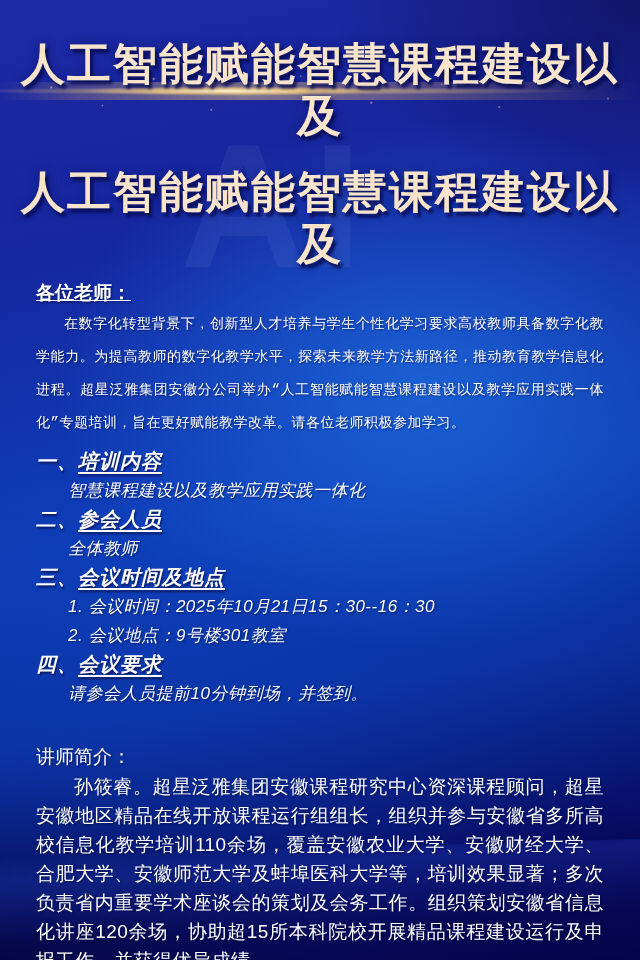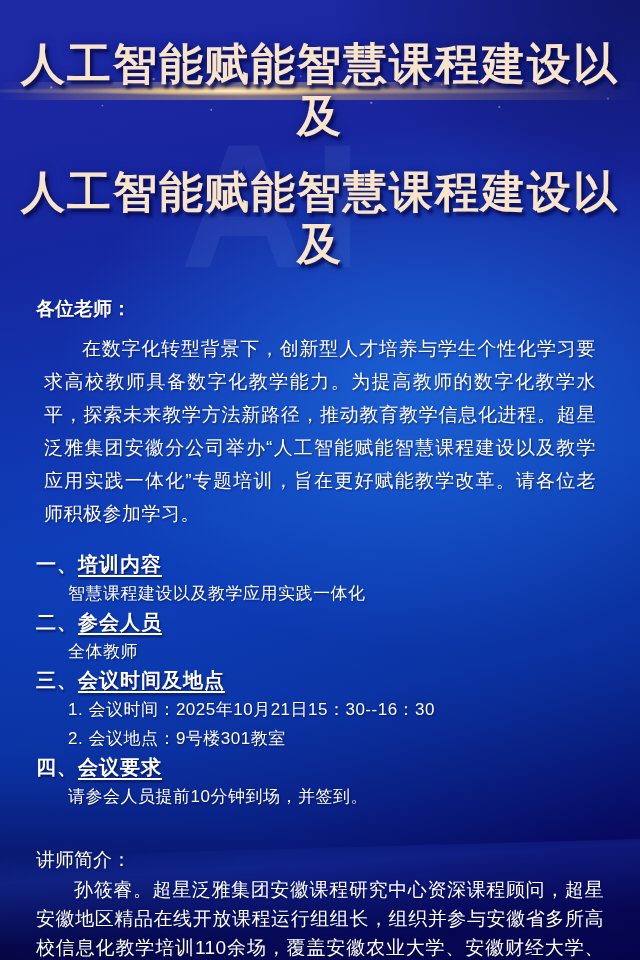--- a/index.html
+++ b/index.html
@@ -54,29 +54,31 @@
       radial-gradient(circle 1.4px at 33% 74%, rgba(255,215,140,0.7),  rgba(255,215,140,0) 100%),
       radial-gradient(circle 1.2px at 47% 26%, rgba(255,220,150,0.6),  rgba(255,220,150,0) 100%),
       radial-gradient(circle 1.7px at 58% 64%, rgba(255,210,135,0.65), rgba(255,210,135,0) 100%),
       radial-gradient(circle 1.3px at 69% 38%, rgba(255,220,150,0.55), rgba(255,220,150,0) 100%),
       radial-gradient(circle 1.6px at 78% 70%, rgba(255,215,145,0.6),  rgba(255,215,145,0) 100%),
       radial-gradient(circle 1.2px at 87% 34%, rgba(255,220,150,0.5),  rgba(255,220,150,0) 100%),
       radial-gradient(circle 1.5px at 95% 58%, rgba(255,210,140,0.55), rgba(255,210,140,0) 100%);
   }
   .content{position:relative;z-index:2;padding:0 36px;}
   .salutation{
-    margin-top:24px;font-size:19px;line-height:30px;font-weight:bold;
+    margin-top:8px;font-size:19px;line-height:30px;font-weight:bold;
     text-shadow:1px 1px 2px rgba(5,10,60,0.6);
+    text-decoration:underline;
   }
   .intro{
-    margin:8px;font-size:19px;line-height:33px;text-align:justify;
+    margin:0;font-size:14px;line-height:33px;text-align:justify;
     text-indent:2em;letter-spacing:0.5px;
     text-shadow:1px 1px 2px rgba(5,10,60,0.6);
+    font-family:Liberation Mono, monospace;
   }
-  .agenda{margin-top:20px;}
+  .agenda{margin-top:7px;font-style:italic;}
   .sec-heading{
     font-size:20px;line-height:29px;font-weight:bold;letter-spacing:1px;
     text-shadow:1px 2px 2px rgba(5,10,60,0.7);
   }
   .sec-heading .hword{
     text-decoration:underline;
     text-underline-offset:4px;
     text-decoration-thickness:1.5px;
   }
   .sec-item{

